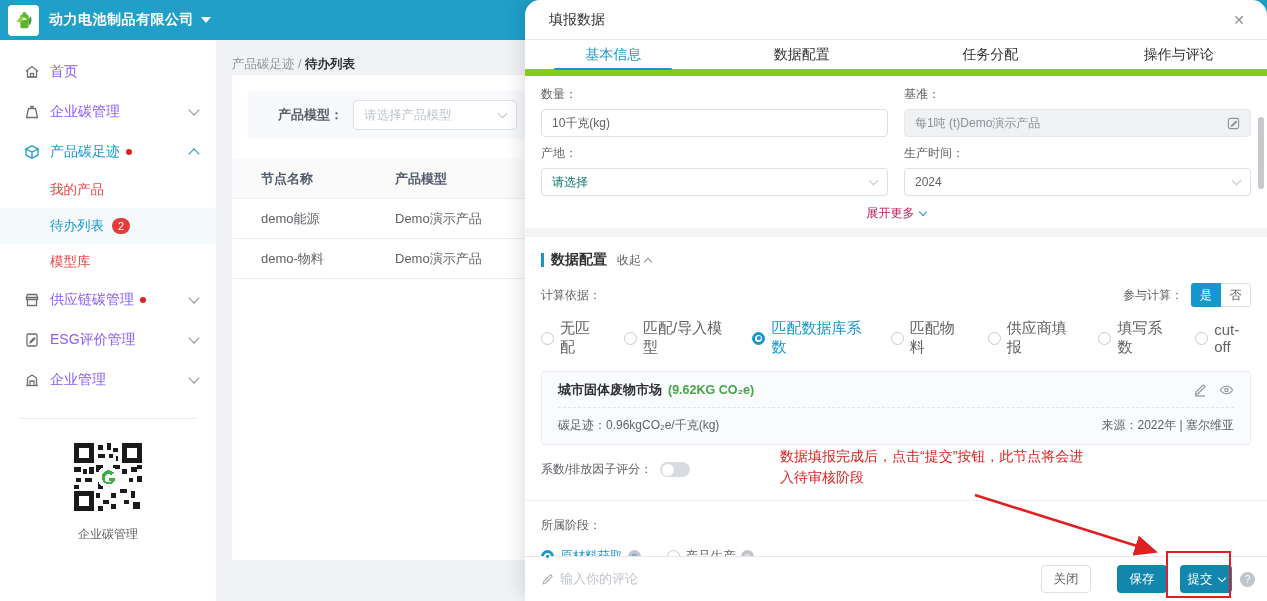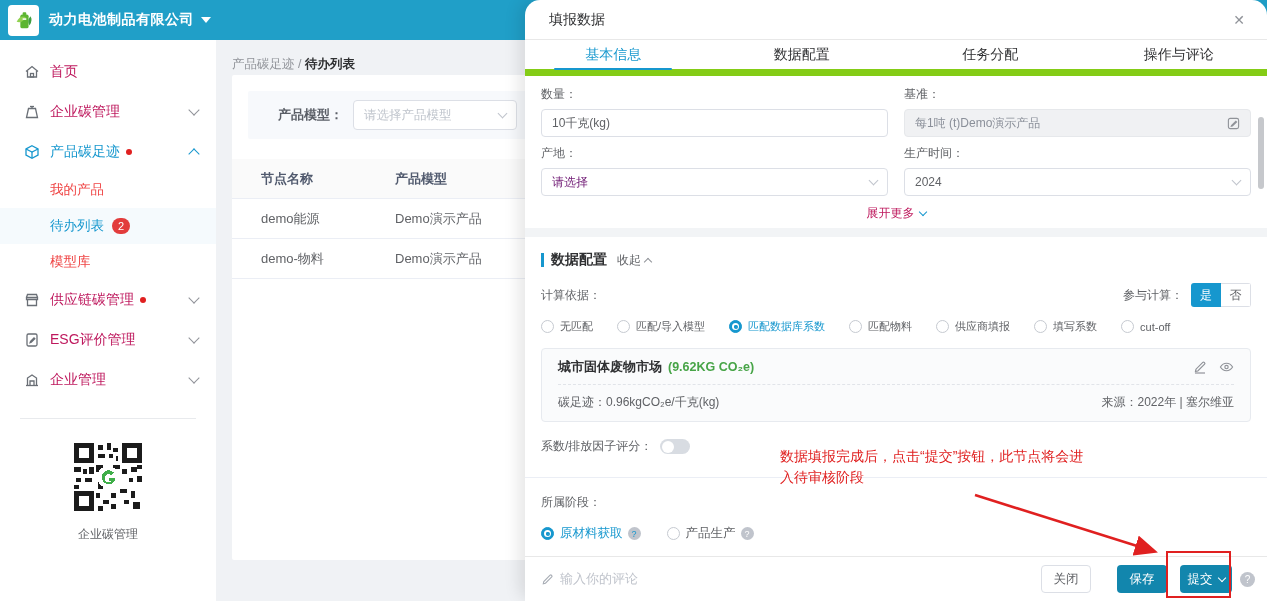--- a/index.html
+++ b/index.html
@@ -8,21 +8,21 @@
 
   
   .topbar { position:absolute; left:0; top:0; width:1267px; height:40px; background:#209fc8; display:flex; align-items:center; z-index:1; }
   .logo-box { width:31px; height:31px; background:#fff; border-radius:4px; margin:0 10px 0 8px; display:flex; align-items:center; justify-content:center; }
   .company { color:#fff; font-size:14px; font-weight:bold; letter-spacing:.5px; }
   .caret-down { display:inline-block; width:0; height:0; border-left:5px solid transparent; border-right:5px solid transparent; border-top:6px solid #fff; margin-left:7px; vertical-align:middle; }
 
   
   .sidebar { position:absolute; left:0; top:40px; width:216px; height:561px; background:#fff; z-index:1; }
   .menu { padding-top:12px; }
-  .mi { height:40px; display:flex; align-items:center; padding:0 18px 0 24px; font-size:14px; color:#be185d; cursor:pointer; }
+  .mi { height:40px; display:flex; align-items:center; padding:0 18px 0 24px; font-size:14px; color:#8b5cf6; cursor:pointer; }
   .mi .micon { width:16px; height:16px; margin-right:10px; color:#6a6f76; flex:none; display:flex; }
   .mi.active { color:#1697ce; }
   .mi.active .micon { color:#1697ce; }
   .sub { height:36px; display:flex; align-items:center; padding-left:50px; font-size:13.5px; color:#ef4444; cursor:pointer; }
   .sub.active { color:#1697ce; background:#f5fafd; }
   .spacer { flex:1; }
   .chev { width:8px; height:8px; border-right:1.6px solid #909399; border-bottom:1.6px solid #909399; display:inline-block; flex:none; }
   .chev.down { transform:rotate(45deg); margin-top:-4px; }
   .chev.up { transform:rotate(-135deg); margin-top:4px; border-color:#1697ce; }
   .reddot { width:6px; height:6px; background:#e02020; border-radius:50%; display:inline-block; margin-left:6px; flex:none; }
@@ -57,37 +57,37 @@
   .tab.active { color:#1697ce; }
   .tab.active .underline { position:absolute; bottom:-1px; left:50%; transform:translateX(-50%); width:118px; height:2px; background:#1697ce; border-radius:1px; }
   .d-body { padding:10px 16px 0 16px; position:relative; }
   .form-grid { display:flex; flex-wrap:wrap; column-gap:16px; }
   .fgroup { width:347px; }
   .flabel { font-size:12px; color:#606266; margin-bottom:6px; }
   .ctrl { height:28px; border:1px solid #dcdfe6; border-radius:4px; display:flex; align-items:center; padding:0 10px; font-size:12px; color:#606266; background:#fff; }
   .ctrl.disabled { background:#f0f1f3; border-color:#e6e8eb; color:#8a8f99; }
   .ctrl .grow { flex:1; }
   .ctrl .chev { width:7px; height:7px; transform:rotate(45deg); margin-top:-3px; border-color:#c0c4cc; }
-  .ctrl .ph { color:#701a75; }
+  .ctrl .ph { color:#0f766e; }
   .mt8 { margin-top:8px; }
   .expand { margin-top:8px; height:18px; display:flex; align-items:center; justify-content:center; color:#be185d; font-size:12px; cursor:pointer; }
   .expand .chev { width:6px; height:6px; transform:rotate(45deg); border-color:#1697ce; margin-left:5px; margin-top:-3px; }
   .sep-band { height:9px; background:#f2f4f6; margin:6px -16px 0 -16px; }
   .sec-head { margin-top:14px; display:flex; align-items:center; }
   .sec-bar { width:3px; height:14px; background:#1697ce; margin-right:7px; }
   .sec-title { font-size:14px; font-weight:bold; color:#303133; }
   .collapse { margin-left:10px; font-size:12px; color:#606266; cursor:pointer; display:flex; align-items:center; }
   .collapse .chev { width:6px; height:6px; transform:rotate(-135deg); border-color:#909399; margin-left:4px; margin-top:3px; }
   .calc-row { margin-top:14px; display:flex; align-items:center; font-size:12px; color:#606266; }
   .participate { margin-left:auto; display:flex; align-items:center; }
   .seg { display:flex; margin-left:8px; border-radius:3px; overflow:hidden; }
   .seg .opt { width:30px; height:24px; display:flex; align-items:center; justify-content:center; font-size:12px; cursor:pointer; }
   .seg .opt.on { background:#1697ce; color:#fff; }
   .seg .opt.off { background:#fff; color:#606266; border:1px solid #dcdfe6; border-left:none; }
-  .radio-row { margin-top:12px; display:flex; align-items:center; gap:24px; font-size:11px; color:#606266; }
+  .radio-row { margin-top:12px; display:flex; align-items:center; gap:24px; font-size:15px; color:#606266; }
   .radio { display:flex; align-items:center; cursor:pointer; }
   .rdot { width:13px; height:13px; border:1px solid #c6cad1; border-radius:50%; margin-right:6px; background:#fff; flex:none; position:relative; }
   .radio.on .rdot { border-color:#1697ce; background:#1697ce; }
   .radio.on .rdot::after { content:""; position:absolute; left:3.5px; top:3.5px; width:4px; height:4px; background:#fff; border-radius:50%; box-shadow:0 0 0 1.5px #1697ce inset; }
   .radio.on .rdot::before { content:""; position:absolute; left:2px; top:2px; width:7px; height:7px; background:#fff; border-radius:50%; }
   .radio.on .rdot i { position:absolute; left:4px; top:4px; width:3px; height:3px; background:#1697ce; border-radius:50%; z-index:1; }
   .radio.on span { color:#1697ce; }
   .match-card { margin-top:14px; background:#fafbfc; border:1px solid #e7eaef; border-radius:4px; padding:9px 16px 10px 16px; }
   .mc-row { display:flex; align-items:center; font-size:12px; color:#606266; }
   .mc-row.title { padding-bottom:8px; border-bottom:1px dashed #e1e4e9; }

